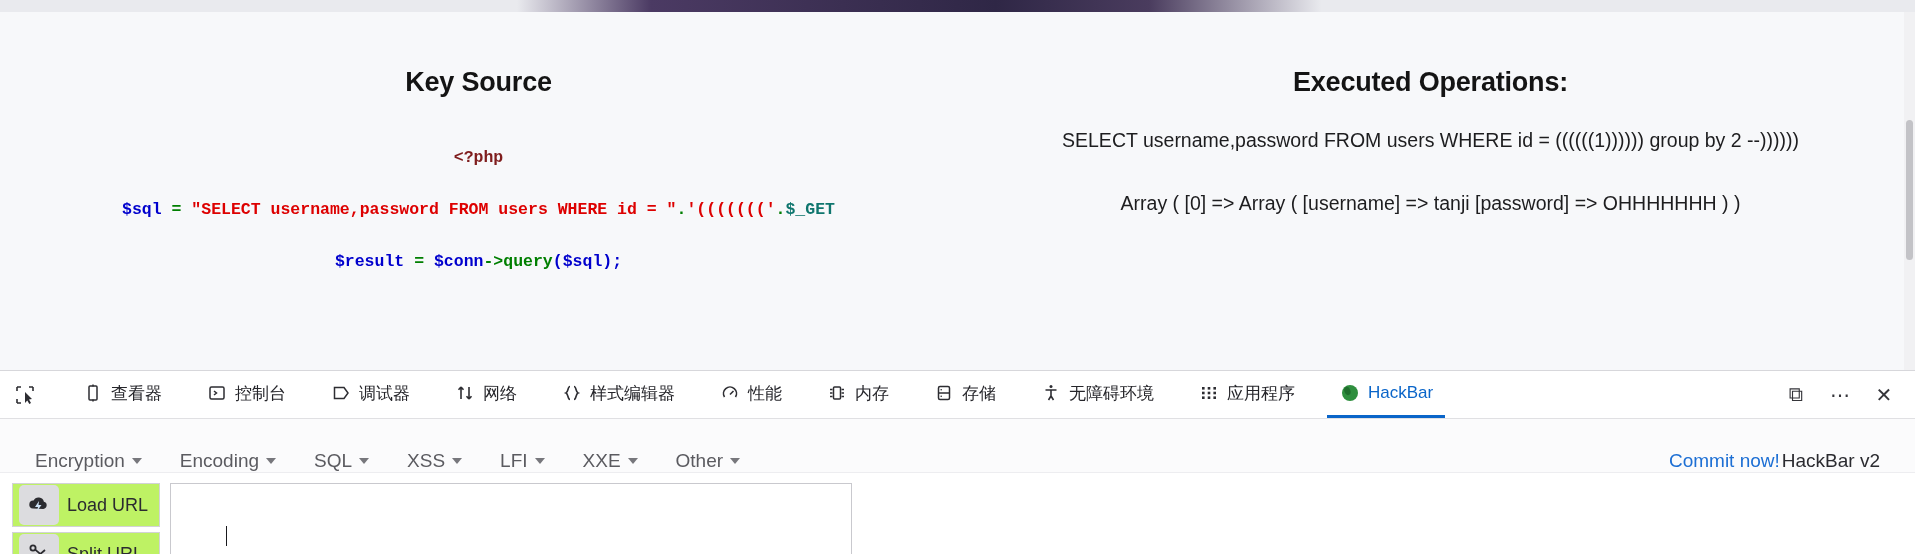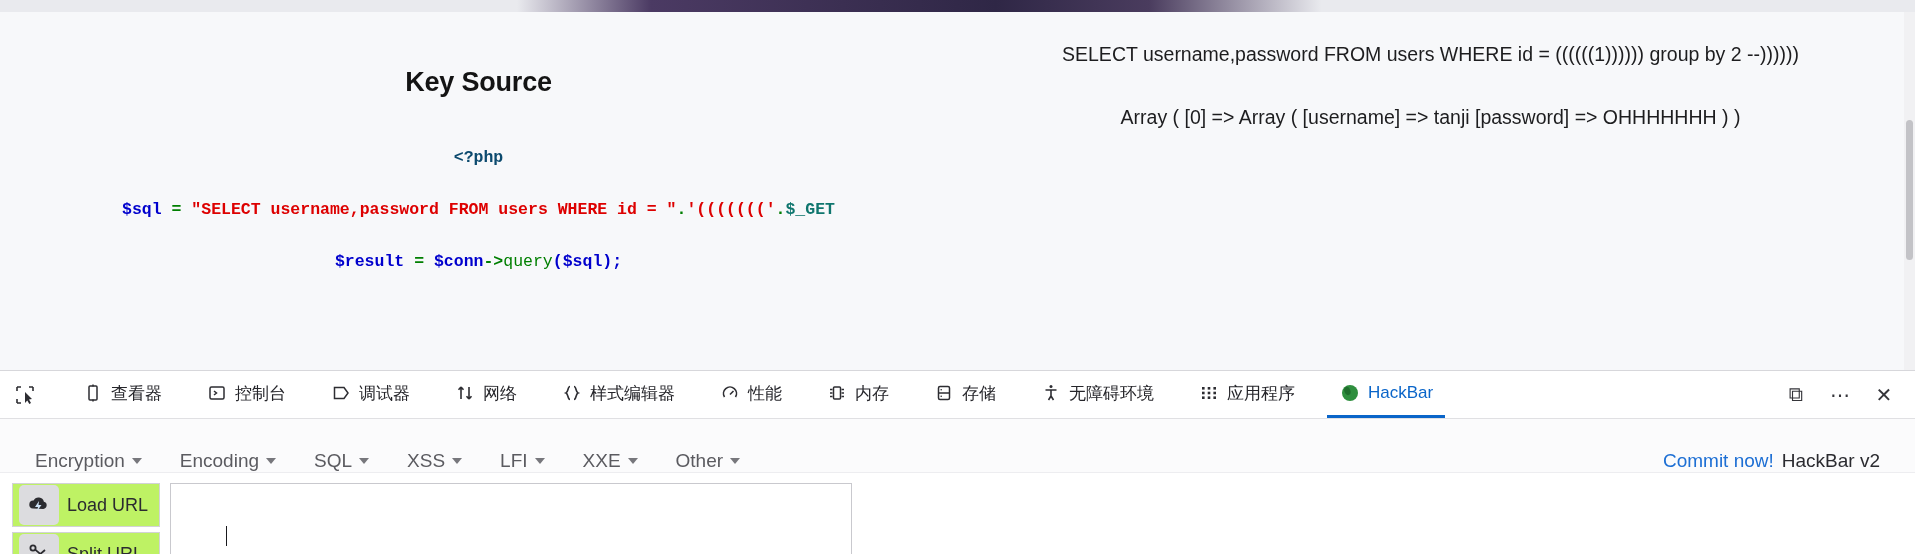--- a/index.html
+++ b/index.html
@@ -47,25 +47,25 @@
   
   .php-block {
     margin-top:34px;
     text-align:center;
     font-family:"Liberation Mono","DejaVu Sans Mono",monospace;
     font-size:16.5px;
     line-height:52px;
     white-space:nowrap;
   }
   .php-line { display:block; }
-  .t-tag  { color:#0c4a6e; font-weight:bold; }
+  .t-tag  { color:#7f1d1d; font-weight:bold; }
   .t-var  { color:#0000cd; font-weight:bold; }
   .t-op   { color:#007f00; font-weight:bold; }
   .t-str  { color:#dd0000; font-weight:bold; }
-  .t-fn   { color:#007f00; font-weight:normal; }
+  .t-fn   { color:#007f00; font-weight:bold; }
   .t-pl   { color:#0f766e; font-weight:bold; }
 
   
   .result-line {
     text-align:center;
     color:#1d1d1f;
     font-size:19.5px;
     line-height:29px;
     padding:0 30px;
     word-break:break-word;
@@ -116,21 +116,21 @@
   #hb-menu {
     display:flex; align-items:flex-end;
     height:54px;
     padding:0 35px;
     font-size:19px; color:#5b5b60;
     background:#fbfbfc;
     border-bottom:1px solid #ededf0;
   }
   .hb-menu-item { display:flex; align-items:center; gap:7px; margin-right:38px; white-space:nowrap; }
   .caret { width:0;height:0;border-left:5px solid transparent;border-right:5px solid transparent;border-top:6px solid #77777c; }
-  #hb-menu-right { margin-left:auto; display:flex; align-items:center; gap:8px; font-size:19px; }
+  #hb-menu-right { margin-left:auto; display:flex; align-items:center; gap:2px; font-size:19px; }
   #hb-commit { color:#1d6fd4; }
   #hb-brand  { color:#2b2b30; }
 
   #hb-body { display:flex; padding:10px 0 0 12px; gap:10px; }
   #hb-buttons { width:148px; flex:0 0 148px; }
   .hb-btn {
     display:flex; align-items:center; gap:8px;
     height:44px;
     border:1px solid #d2d2d6;
     background:#bef264;
@@ -184,20 +184,21 @@
       <span class="php-line">
         <span class="t-var">$sql</span><span>&nbsp;</span><span class="t-op">=</span><span>&nbsp;</span><span class="t-str">"SELECT username,password FROM users WHERE id = "</span><span class="t-op">.</span><span class="t-str">'((((((('</span><span class="t-op">.</span><span class="t-pl">$_GET</span>
       </span>
       <span class="php-line">
         <span class="t-var">$result</span><span>&nbsp;</span><span class="t-op">=</span><span>&nbsp;</span><span class="t-var">$conn</span><span class="t-op">-&gt;</span><span class="t-fn">query</span><span class="t-var">($sql);</span>
       </span>
     </div>
   </div>
 
   <div class="col" id="col-right">
+    <div class="col-title">Executed Operations:</div>
     <div class="result-line" id="exec-sql">SELECT username,password FROM users WHERE id = ((((((1)))))) group by 2 --))))))</div>
     <div class="result-line" id="exec-dump">Array ( [0] =&gt; Array ( [username] =&gt; tanji [password] =&gt; OHHHHHHH ) )</div>
   </div>
 </div>
 
 <div id="devtools">
 
   <div id="dt-tabbar">
 
     <div class="dt-picker">

